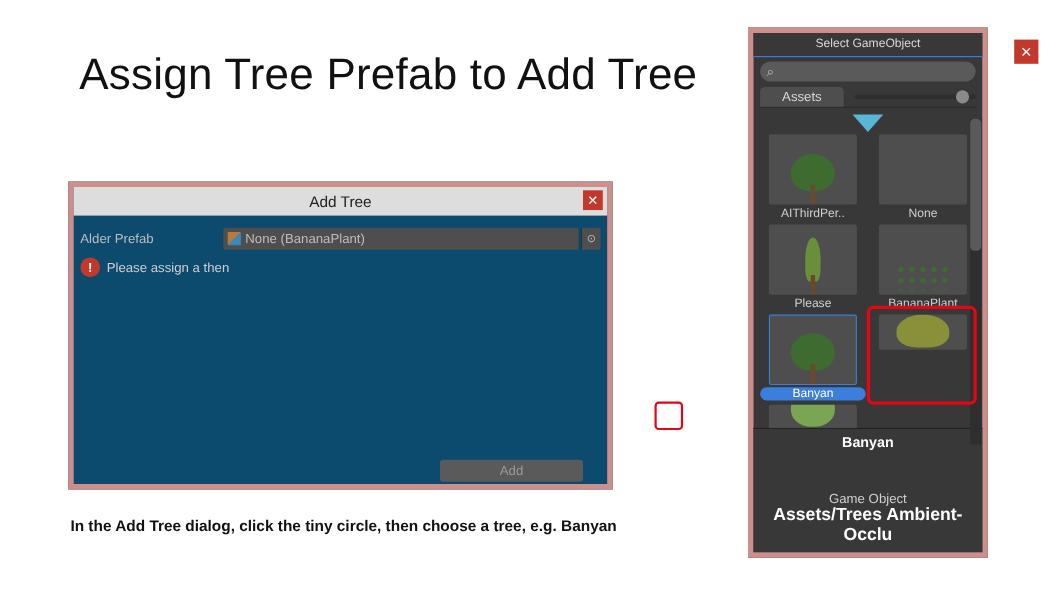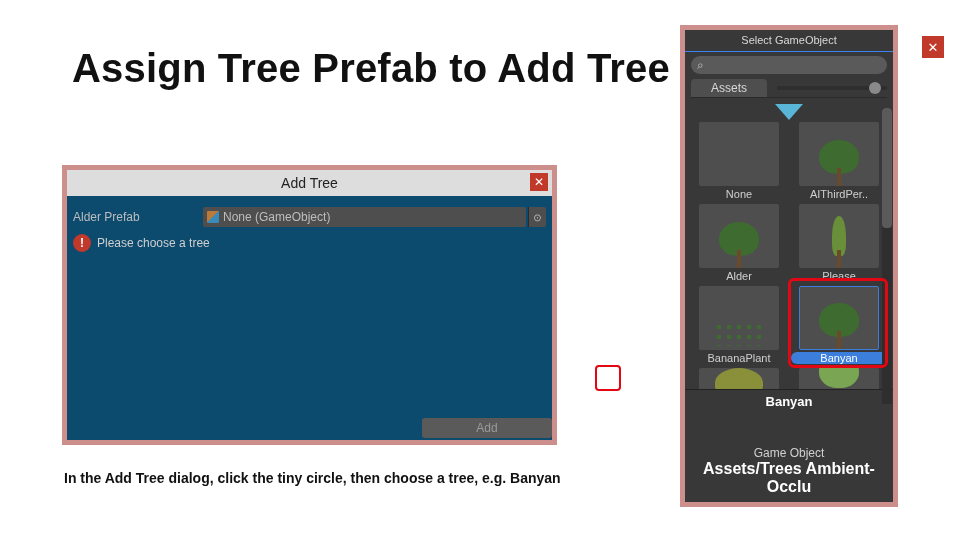--- a/index.html
+++ b/index.html
@@ -8,21 +8,21 @@
     background: #fff;
     font-family: "Segoe UI", Arial, sans-serif;
     position: relative;
     overflow: hidden;
   }
 
   .slide-title {
     position: absolute;
     left: 72px; top: 46px;
     font-size: 40px;
-    font-weight: 700;
+    font-weight: 400;
     color: #111;
     letter-spacing: 0.2px;
   }
 
   .caption {
     position: absolute;
     left: 64px; top: 470px;
     font-size: 14px;
     font-weight: 700;
     color: #111;
@@ -108,21 +108,21 @@
     color: #fff;
     font-size: 12px;
     font-weight: 700;
     display: flex; align-items: center; justify-content: center;
     margin-right: 6px;
   }
   .addtree-body { flex: 1; }
   .addtree-footer {
     height: 24px;
     display: flex; justify-content: flex-end;
-    padding: 2px 0 4px 0;
+    padding: 2px 22px 4px 0;
     text-align: center;
   }
   .add-btn {
     width: 130px; height: 20px;
     background: #5a5a5a;
     color: #9a9a9a;
     font-size: 12px;
     border-radius: 3px;
     display: flex; align-items: center; justify-content: center;
   }
@@ -288,29 +288,29 @@
 <div class="addtree">
   <div class="addtree-title">
     <span>Add Tree</span>
     <div class="addtree-close">✕</div>
   </div>
 
   <div class="field-row">
     <div class="field-label">Alder Prefab</div>
     <div class="field-value">
       <span class="cube-icon"></span>
-      <span>None (GameObject)</span>
+      <span>None (BananaPlant)</span>
     </div>
     <div class="picker-btn">⊙</div>
   </div>
   <div class="picker-ring" style="left:528px; top:195px; width:26px; height:26px;"></div>
 
   <div class="warn-row">
     <div class="warn-badge">!</div>
-    <span>Please choose a tree</span>
+    <span>Please assign a then</span>
   </div>
 
   <div class="addtree-body"></div>
 
   <div class="addtree-footer">
     <div class="add-btn">Add</div>
   </div>
 </div>
 
 <div class="selgo">
@@ -326,42 +326,33 @@
     <div class="zoom-track">
       <div class="zoom-thumb"></div>
     </div>
   </div>
 
   <div class="arrow-down"></div>
 
   <div class="grid" style="position:relative; height:296px;">
 
     <div class="tile">
+      <div class="thumb">
+        <div class="tree-shape">
+            <div class="crown-round"></div>
+            <div class="trunk"></div>
+          </div>
+      </div>
+      <div class="tile-label">AIThirdPer..</div>
+    </div>
+    <div class="tile">
       <div class="thumb"></div>
       <div class="tile-label">None</div>
     </div>
-    <div class="tile">
-      <div class="thumb">
-        <div class="tree-shape">
-            <div class="crown-round"></div>
-            <div class="trunk"></div>
-          </div>
-      </div>
-      <div class="tile-label">AIThirdPer..</div>
-    </div>
-
-    <div class="tile">
-      <div class="thumb">
-        <div class="tree-shape">
-            <div class="crown-round"></div>
-            <div class="trunk"></div>
-          </div>
-      </div>
-      <div class="tile-label">Alder</div>
-    </div>
+
     <div class="tile">
       <div class="thumb">
         <div class="tree-shape">
             <div class="crown-tall"></div>
             <div class="trunk"></div>
           </div>
       </div>
       <div class="tile-label">Please</div>
     </div>
 

